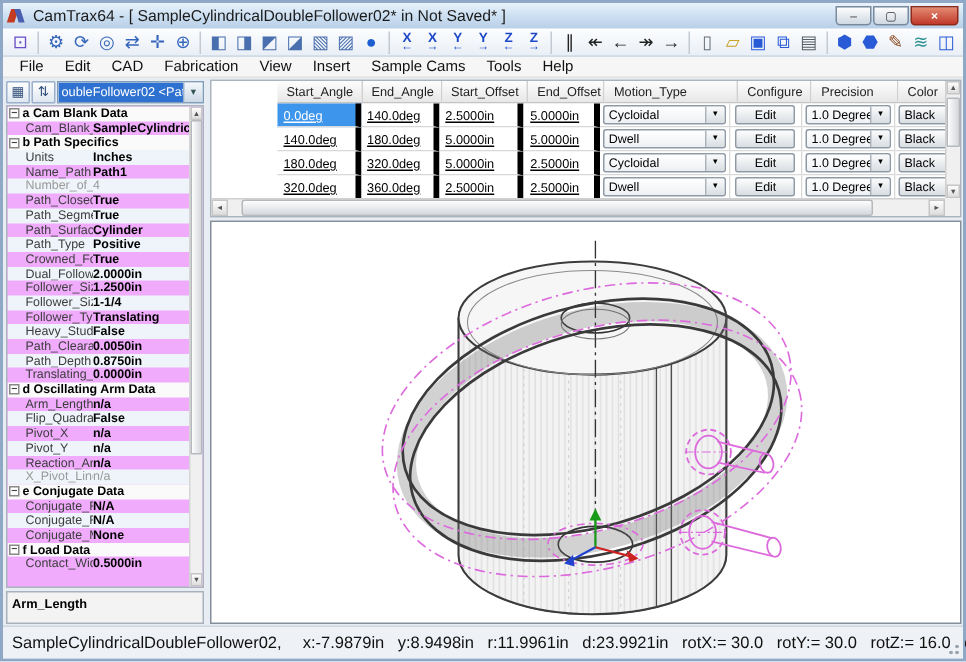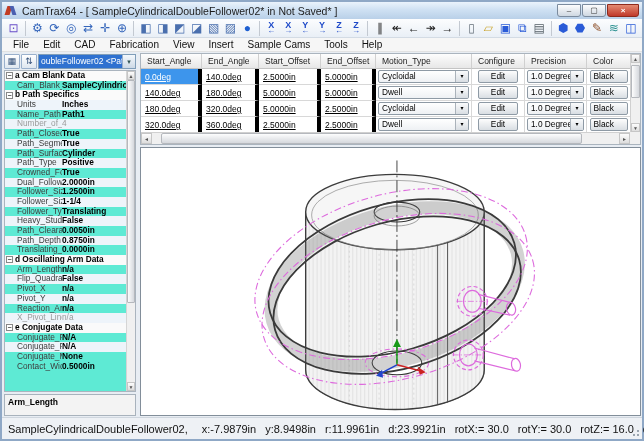--- a/index.html
+++ b/index.html
@@ -48,21 +48,21 @@
   .leftcol { width:132px; flex:0 0 132px; display:flex; flex-direction:column; min-height:0; }
   .pg-toolbar { height:17px; flex:0 0 17px; display:flex; align-items:center; gap:1px; padding:1px 0;}
   .pg-tbtn { width:16px; height:15px; border:1px solid #9ab0cc; background:linear-gradient(#fff,#dfe7f0);
     font-size:9px; text-align:center; line-height:13px; color:#33507a; border-radius:1px;}
   .pg-combo { flex:1; height:15px; border:1px solid #7f9db9; background:#fff; display:flex; overflow:hidden;}
   .pg-combo .val { flex:1; background:#2f71d0; color:#fff; font-size:8.5px; line-height:13px;
     padding:0 2px; white-space:nowrap; overflow:hidden; }
   .pg-combo .drop { width:13px; background:linear-gradient(#f4f8fc,#cdd9e6); border-left:1px solid #9ab0cc;
     font-size:7px; line-height:13px; text-align:center; color:#355; }
 
-  .pg { flex:1; position:relative; background:#5eead4; border:1px solid #aab4be; min-height:0; overflow:hidden;padding-left:47px;}
+  .pg { flex:1; position:relative; background:#f0abfc; border:1px solid #aab4be; min-height:0; overflow:hidden;padding-left:47px;}
   .pg-rows { position:absolute; left:0; top:0; right:9px; bottom:0; overflow:hidden; }
   .prow { height:9.7px; display:flex; align-items:center; font-size:8.3px; line-height:9.7px;
     white-space:nowrap; overflow:hidden; }
   .prow.alt { background:#eef4fa; }
   .prow.section { font-weight:bold; color:#000; background:#fafafa; }
   .collapse-box { width:7px; height:7px; border:1px solid #888; margin:0 2px 0 1px; flex:0 0 7px;
     font-size:7px; line-height:5px; text-align:center; color:#444; background:#fff; }
   .pname { width:57px; flex:0 0 57px; padding-left:12px; color:#3c3c3c; overflow:hidden; }
   .pval { flex:1; font-weight:bold; color:#000; overflow:hidden; }
   .prow.disabled .pname, .prow.disabled .pval { color:#9a9a9a; font-weight:normal; }
@@ -77,21 +77,21 @@
 
   .descbox { height:22px; flex:0 0 22px; margin-top:2px; border:1px solid #a8b2bc; background:#f3f3f3;
     font-size:8.5px; font-weight:bold; padding:2px 3px; color:#000; }
 
   
   .rightcol { flex:1; display:flex; flex-direction:column; margin-left:4px; min-width:0; min-height:0;}
 
   
   .tablewrap { flex:0 0 92px; height:92px; display:flex; position:relative; background:#fff;
     border:1px solid #aab4be; }
-  .tgrid { flex:1; min-width:0; }
+  .tgrid { flex:1; min-width:0;padding-left:44px; }
   .trow { display:flex; height:16px; }
   .trow.head { height:15px; }
   .th { background:linear-gradient(#fdfdfd,#e7e7e7); border-right:1px solid #d0d0d0;
     border-bottom:1px solid #c4c4c4; font-size:8.5px; color:#222; padding:2px 0 0 6px;
     white-space:nowrap; overflow:hidden; }
   .td { border-right:4px solid #000000; border-bottom:1px solid #d8d8d8; font-size:8.5px;
     padding:3px 0 0 4px; white-space:nowrap; overflow:hidden; color:#000; background:#fff;text-decoration:underline;}
   .td.sel { background:#3d95ec; color:#fff; }
   .ctl { border-right:1px solid #d8d8d8; border-bottom:1px solid #d8d8d8; display:flex;
     align-items:center; justify-content:center; padding:1px 2px; background:#fff; }
@@ -359,20 +359,24 @@
               <span class="pval">N/A</span>
             </div>
             <div class="prow alt">
               <span class="pname">Conjugate_Follow</span>
               <span class="pval">N/A</span>
             </div>
             <div class="prow">
               <span class="pname">Conjugate_Maste</span>
               <span class="pval">None</span>
             </div>
+            <div class="prow section">
+              <span class="collapse-box">−</span>
+              <span>f Load Data</span>
+            </div>
             <div class="prow">
               <span class="pname">Contact_Width</span>
               <span class="pval">0.5000in</span>
             </div>
           </div>
         <div class="vscroll">
           <span class="sbtn">▲</span>
           <span class="strack">
             <span class="sthumb" style="top:0;height:74%;"></span>
           </span>

